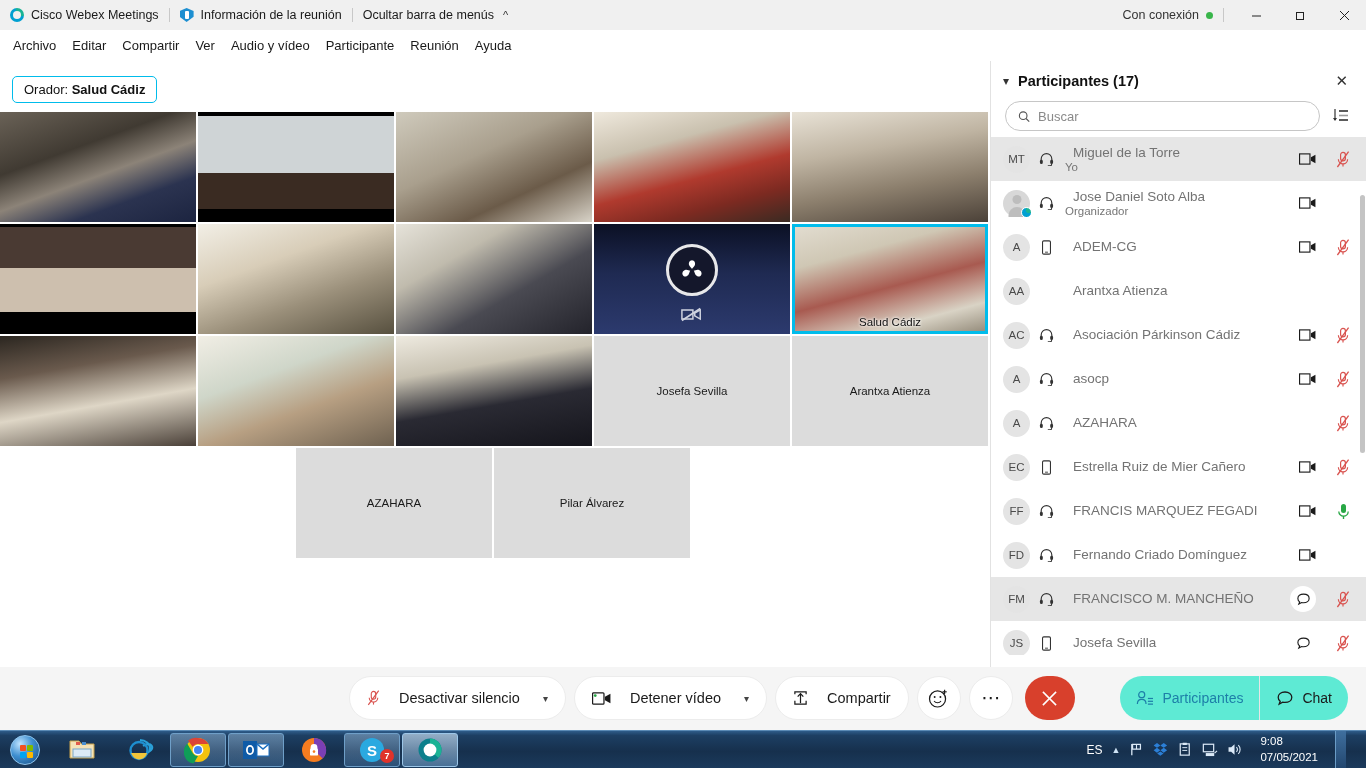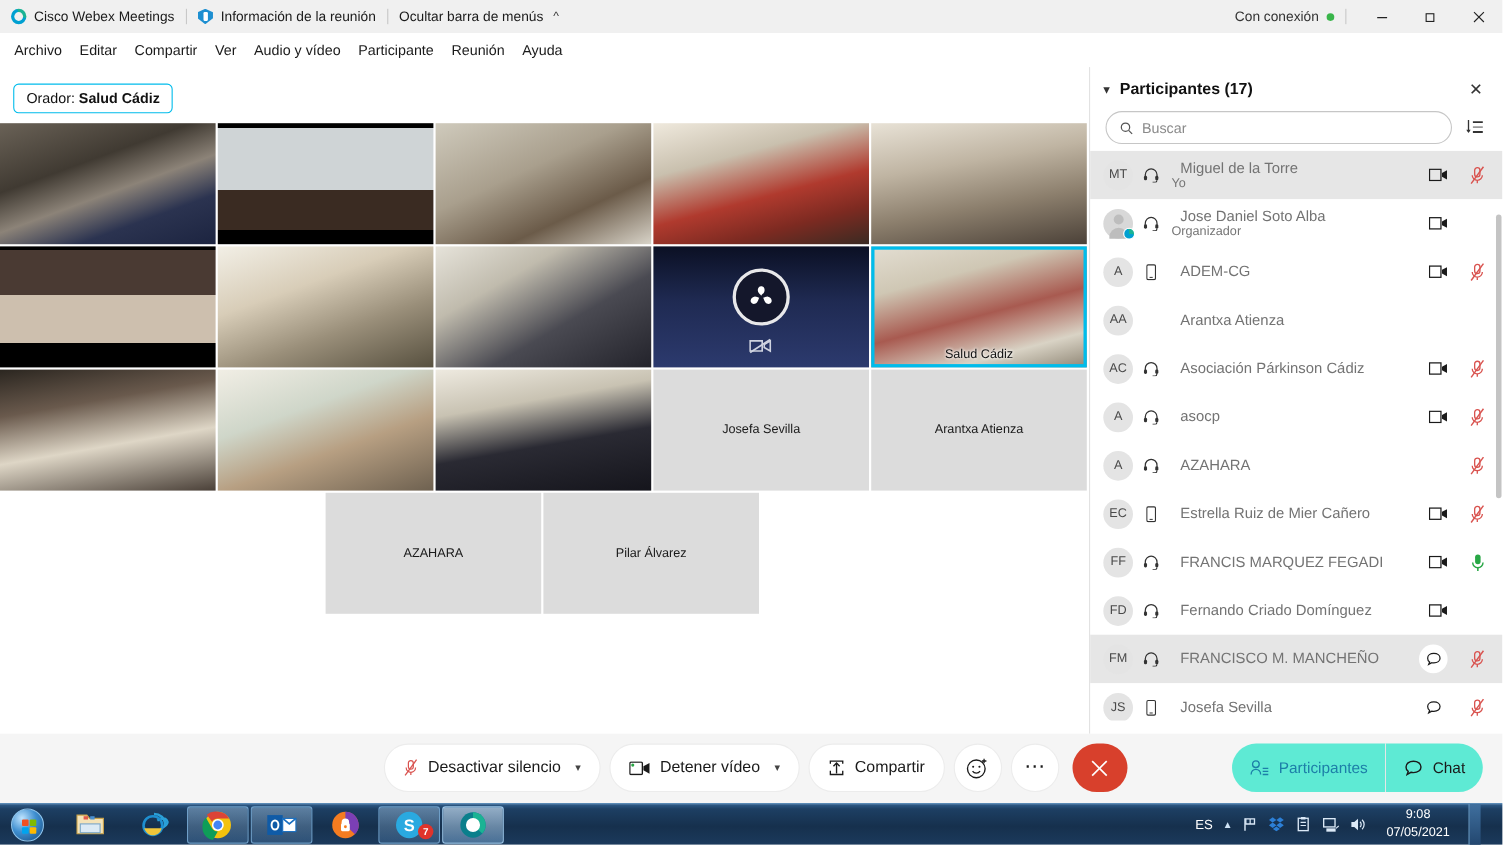--- a/index.html
+++ b/index.html
@@ -148,21 +148,21 @@
   .scrollbar {
     position: absolute; right: 1px; top: 58px; width: 5px; height: 258px;
     background: #c4c4c4; border-radius: 3px;
   }
 
   
   .toolbar { position: absolute; left: 0; top: 667px; width: 1366px; height: 63px; background: #f5f5f5; }
   .tools-center { position: absolute; left: 349px; top: 9px; display: flex; align-items: center; gap: 8px; }
   .tbtn {
     height: 44px; border-radius: 24px; background: #fff; border: 1px solid #ececec;
-    display: flex; align-items: center; gap: 9px; padding: 0 17px; font-size: 14.5px; color: #1a1a1a; text-align: right;
+    display: flex; align-items: center; gap: 19px; padding: 0 17px; font-size: 14.5px; color: #1a1a1a; text-align: right;
   }
   .tbtn .caret { font-size: 10px; color: #444; margin-left: 4px; }
   .tbtn.round { width: 44px; padding: 0; justify-content: center; }
   .end-btn {
     width: 50px; height: 44px; border-radius: 24px; background: #d8402c;
     display: flex; align-items: center; justify-content: center; margin-left: 4px;
   }
   .tools-right { position: absolute; right: 18px; top: 9px; display: flex; align-items: center; }
   .rbtn {
     height: 44px; background: #5eead4; display: flex; align-items: center; gap: 8px;
@@ -189,21 +189,21 @@
   .tasks { display: flex; align-items: center; gap: 2px; margin-left: 6px; }
   .tk {
     width: 56px; height: 34px; display: flex; align-items: center; justify-content: center;
     border-radius: 3px; position: relative;
   }
   .tk.open { background: linear-gradient(180deg, rgba(170,205,235,.45), rgba(90,140,190,.3)); border: 1px solid #6f9fc8; }
   .tk.active { background: linear-gradient(180deg, rgba(210,232,250,.65), rgba(130,180,225,.45)); border: 1px solid #9cc6e8; }
   .tray { margin-left: auto; display: flex; align-items: center; gap: 9px; padding-right: 20px; }
   .tray .lang { color: #fff; font-size: 12px; }
   .tray .tri { color: #cfe3f5; font-size: 9px; }
-  .clock { color: #fff; font-size: 11.5px; text-align: center; line-height: 1.35; padding: 0 8px; }
+  .clock { color: #fff; font-size: 11.5px; line-height: 1.35; padding: 0 8px; }
   .showdesk { width: 11px; height: 38px; background: linear-gradient(180deg,#3f6f9e,#22466e); border-left: 1px solid #6b9cc6; }
 </style>
 </head>
 <body>
 
 <div id="app">
 
   <div class="titlebar">
     <div class="tb-item">
       <span class="webex-logo"></span>

